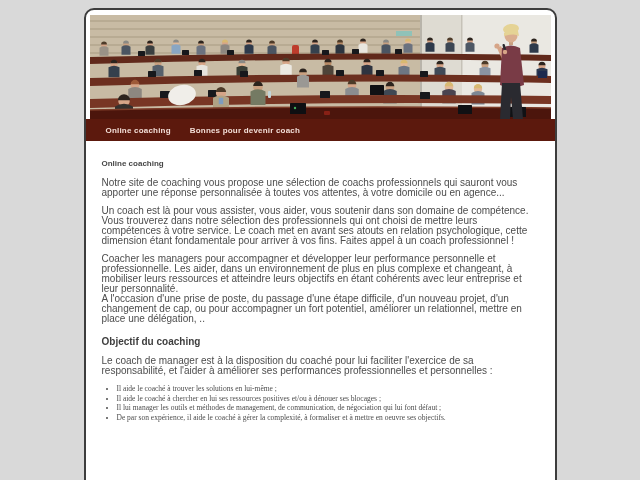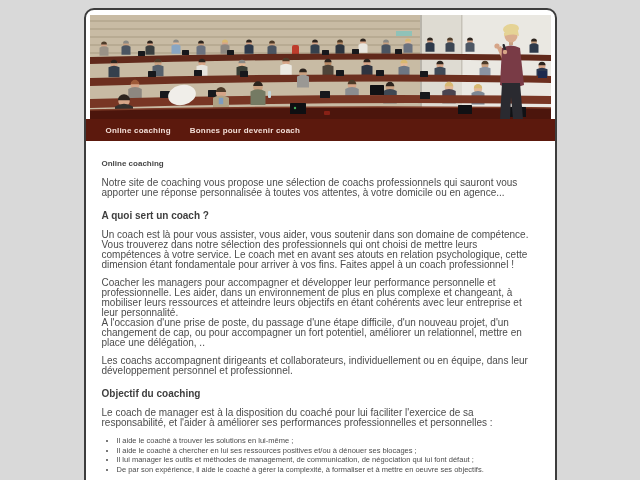--- a/index.html
+++ b/index.html
@@ -66,20 +66,21 @@
   }
   .content h2 {
     font-size: 10px;
     font-weight: bold;
     color: #3e3e3e;
     margin: 12px 0 9px 0;
   }
   .content ul {
     margin: 2px 0 0 6px;
     padding-left: 9px;
+    font-family: Liberation Serif, serif;
   }
   .content li {
     font-size: 7.5px;
     line-height: 9.5px;
     margin: 0;
   }
 </style>
 </head>
 <body>
 
@@ -358,26 +359,24 @@
 
   <div class="nav">
     <div class="nav-item">Online coaching</div>
     <div class="nav-item">Bonnes pour devenir coach</div>
   </div>
 
   <div class="content">
     <div class="intro-title">Online coaching</div>
     <p>Notre site de coaching vous propose une sélection de coachs professionnels qui sauront vous apporter une réponse personnalisée à toutes vos attentes, à votre domicile ou en agence...</p>
 
-    <h2>A quoi sert un coach ?</h2>
     <p>Un coach est là pour vous assister, vous aider, vous soutenir dans son domaine de compétence. Vous trouverez dans notre sélection des professionnels qui ont choisi de mettre leurs compétences à votre service. Le coach met en avant ses atouts en relation psychologique, cette dimension étant fondamentale pour arriver à vos fins. Faites appel à un coach professionnel !</p>
 
     <p>Coacher les managers pour accompagner et développer leur performance personnelle et professionnelle. Les aider, dans un environnement de plus en plus complexe et changeant, à mobiliser leurs ressources et atteindre leurs objectifs en étant cohérents avec leur entreprise et leur personnalité.
 A l'occasion d'une prise de poste, du passage d'une étape difficile, d'un nouveau projet, d'un changement de cap, ou pour accompagner un fort potentiel, améliorer un relationnel, mettre en place une délégation, ..</p>
-    <p>Les coachs accompagnent dirigeants et collaborateurs, individuellement ou en équipe, dans leur développement personnel et professionnel.</p>
 
     <h2>Objectif du coaching</h2>
     <p>Le coach de manager est à la disposition du coaché pour lui faciliter l'exercice de sa responsabilité, et l'aider à améliorer ses performances professionnelles et personnelles :</p>
     <ul>
       <li>Il aide le coaché à trouver les solutions en lui-même ;</li>
       <li>Il aide le coaché à chercher en lui ses ressources positives et/ou à dénouer ses blocages ;</li>
       <li>Il lui manager les outils et méthodes de management, de communication, de négociation qui lui font défaut ;</li>
       <li>De par son expérience, il aide le coaché à gérer la complexité, à formaliser et à mettre en oeuvre ses objectifs.</li>
     </ul>
   </div>

